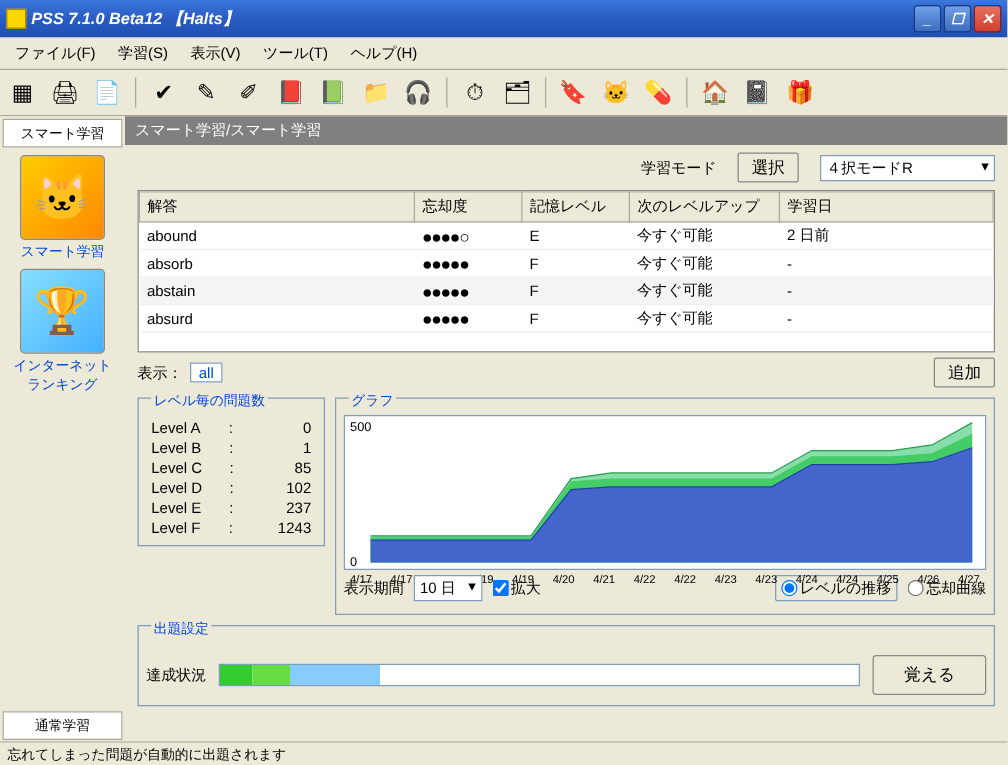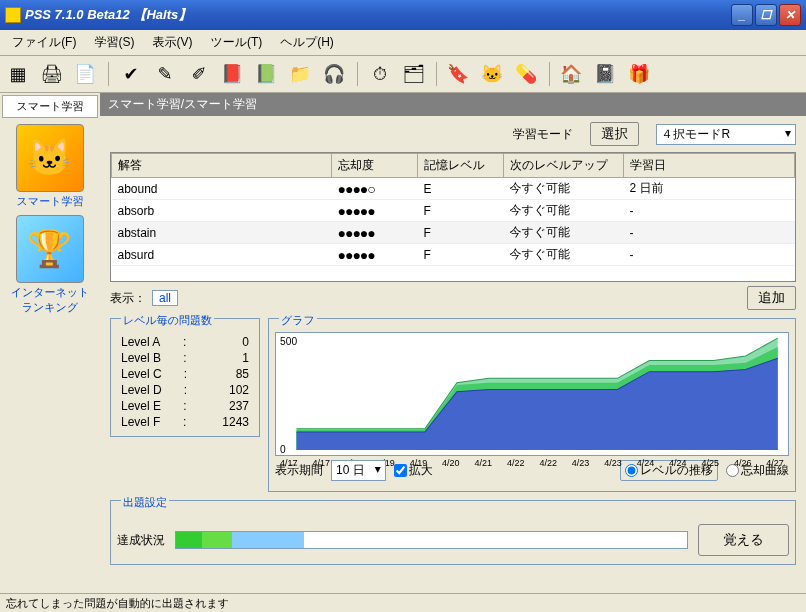--- a/index.html
+++ b/index.html
@@ -115,20 +115,21 @@
     <div class="sidebar-tab">スマート学習</div>
     <div class="sidebar-item">
       <div class="sidebar-img">🐱</div>
       <div class="sidebar-label">スマート学習</div>
     </div>
     <div class="sidebar-item">
       <div class="sidebar-img blue">🏆</div>
       <div class="sidebar-label" style="white-space:pre-line">インターネット
 ランキング</div>
     </div>
+    <div class="sidebar-bottom-tab">通常学習</div>
   </div>
 
   <div class="content">
     <div class="breadcrumb">スマート学習/スマート学習</div>
 
     <div class="mode-row">
       <span>学習モード</span>
       <button class="btn">選択</button>
       <div class="select"><span>４択モードR</span></div>
     </div>

